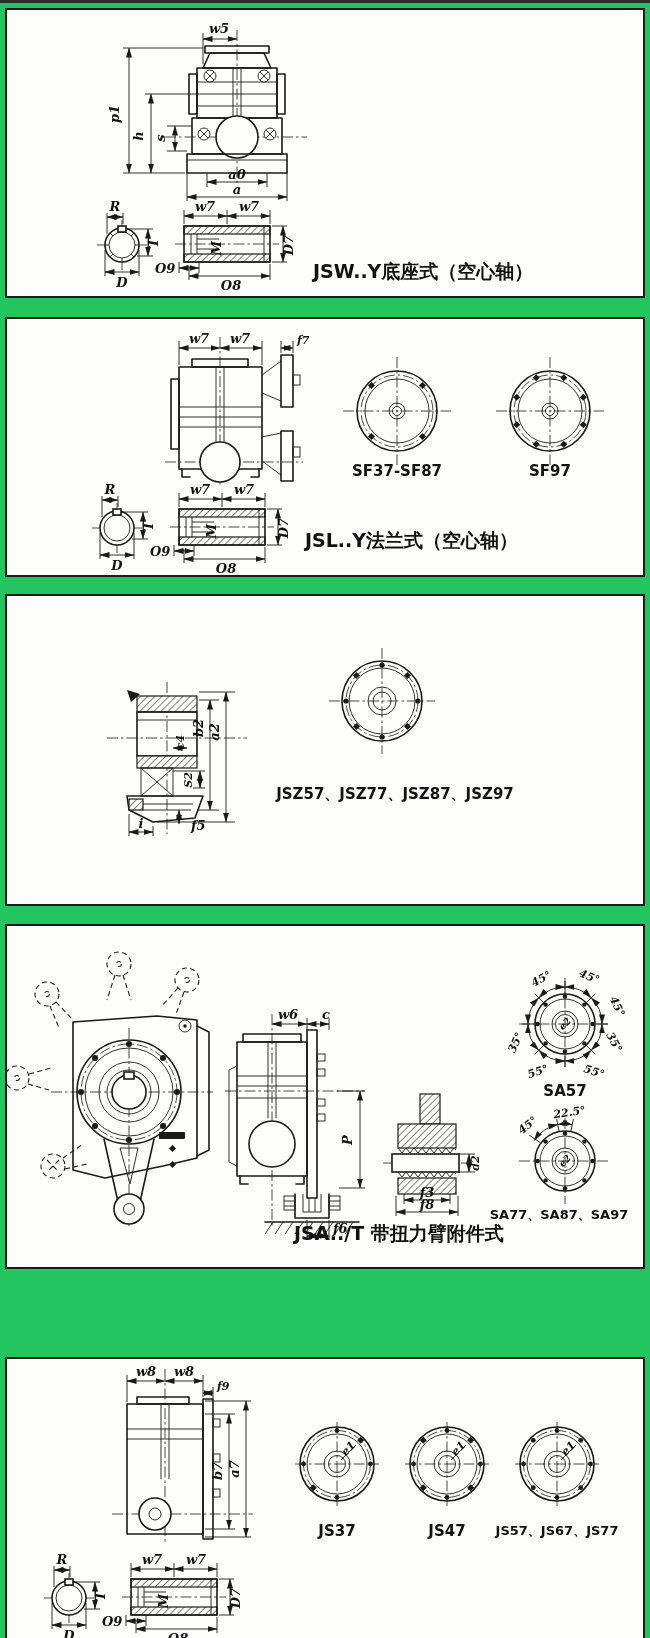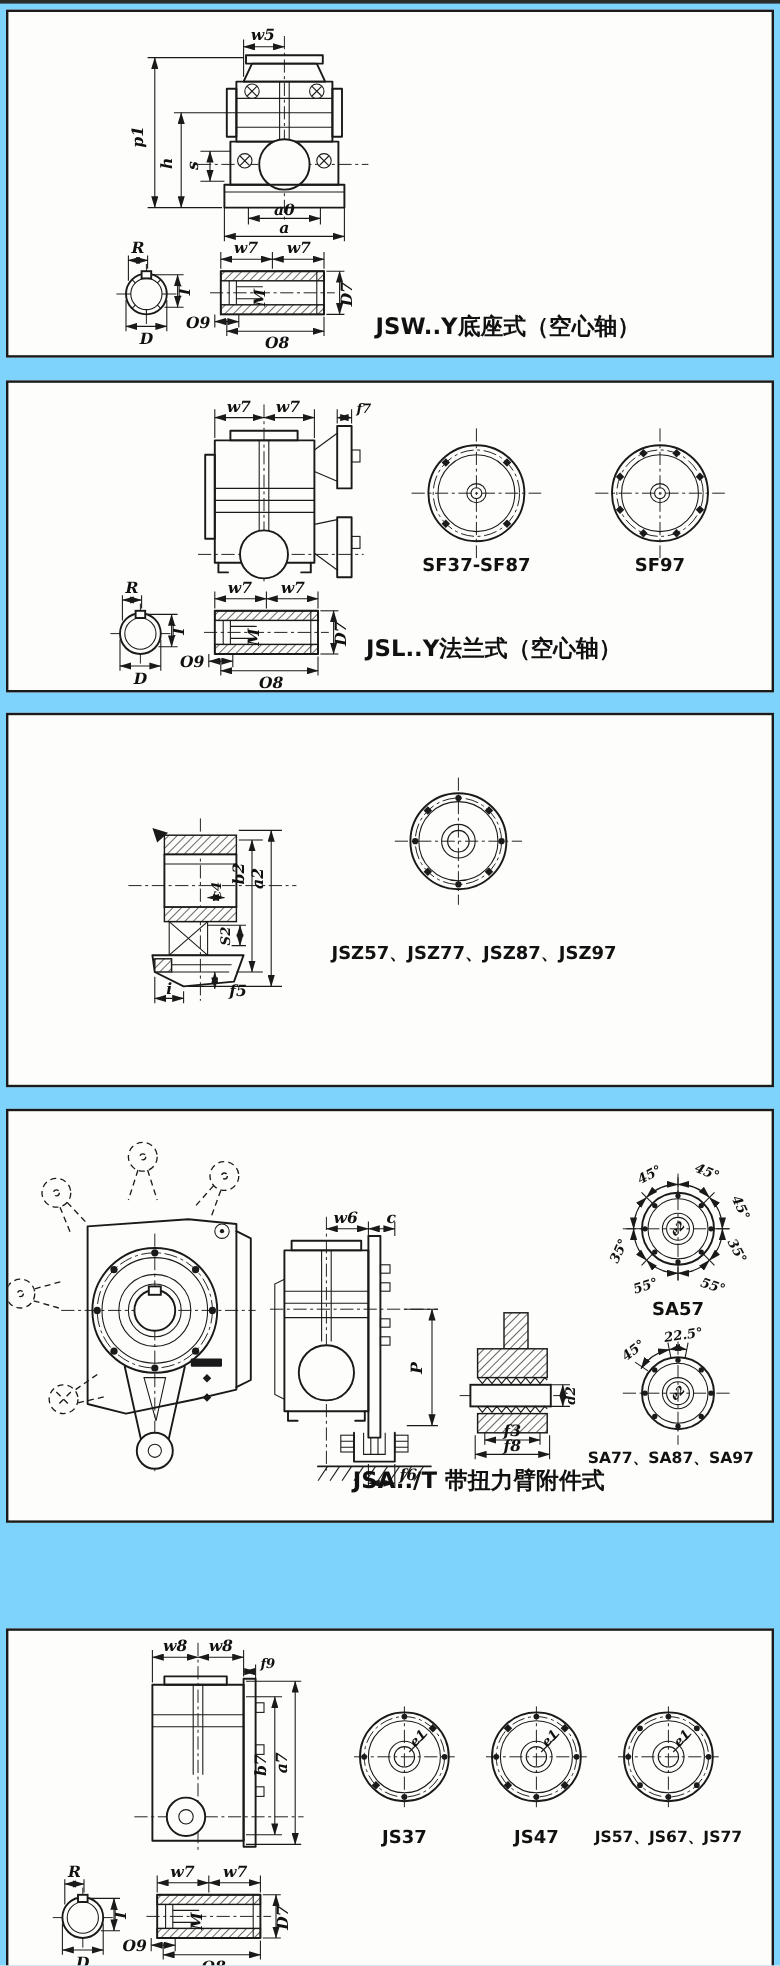--- a/index.html
+++ b/index.html
@@ -1,16 +1,16 @@
 <!DOCTYPE html>
 <html><head>
 <meta charset="utf-8">
 <style>
   html,body{margin:0;padding:0;background:#e9e9e7;}
-  .page{position:relative;width:650px;height:1638px;background:#7dd3fc;overflow:hidden;
+  .page{position:relative;width:650px;height:1638px;background:#22c55e;overflow:hidden;
         font-family:"DejaVu Sans",sans-serif;}
   .scan-top{position:absolute;top:0;left:0;width:650px;height:3px;background:#2b2b2b;}
   .panel{position:absolute;left:5px;width:640px;background:#fdfdfb;border:2px solid #1a1a1a;box-sizing:border-box;}
   svg{display:block}
   .ol{fill:none;stroke:#1a1a1a;stroke-width:1.6;stroke-linejoin:round;stroke-linecap:round}
   .ol2{fill:#fdfdfb;stroke:#1a1a1a;stroke-width:1.6}
   .thin{fill:none;stroke:#1a1a1a;stroke-width:0.9}
   .dim{fill:none;stroke:#1a1a1a;stroke-width:0.9}
   .cl{fill:none;stroke:#1a1a1a;stroke-width:0.8;stroke-dasharray:11 3 2.5 3}
   .dash{fill:none;stroke:#1a1a1a;stroke-width:1.1;stroke-dasharray:5 3.5}

